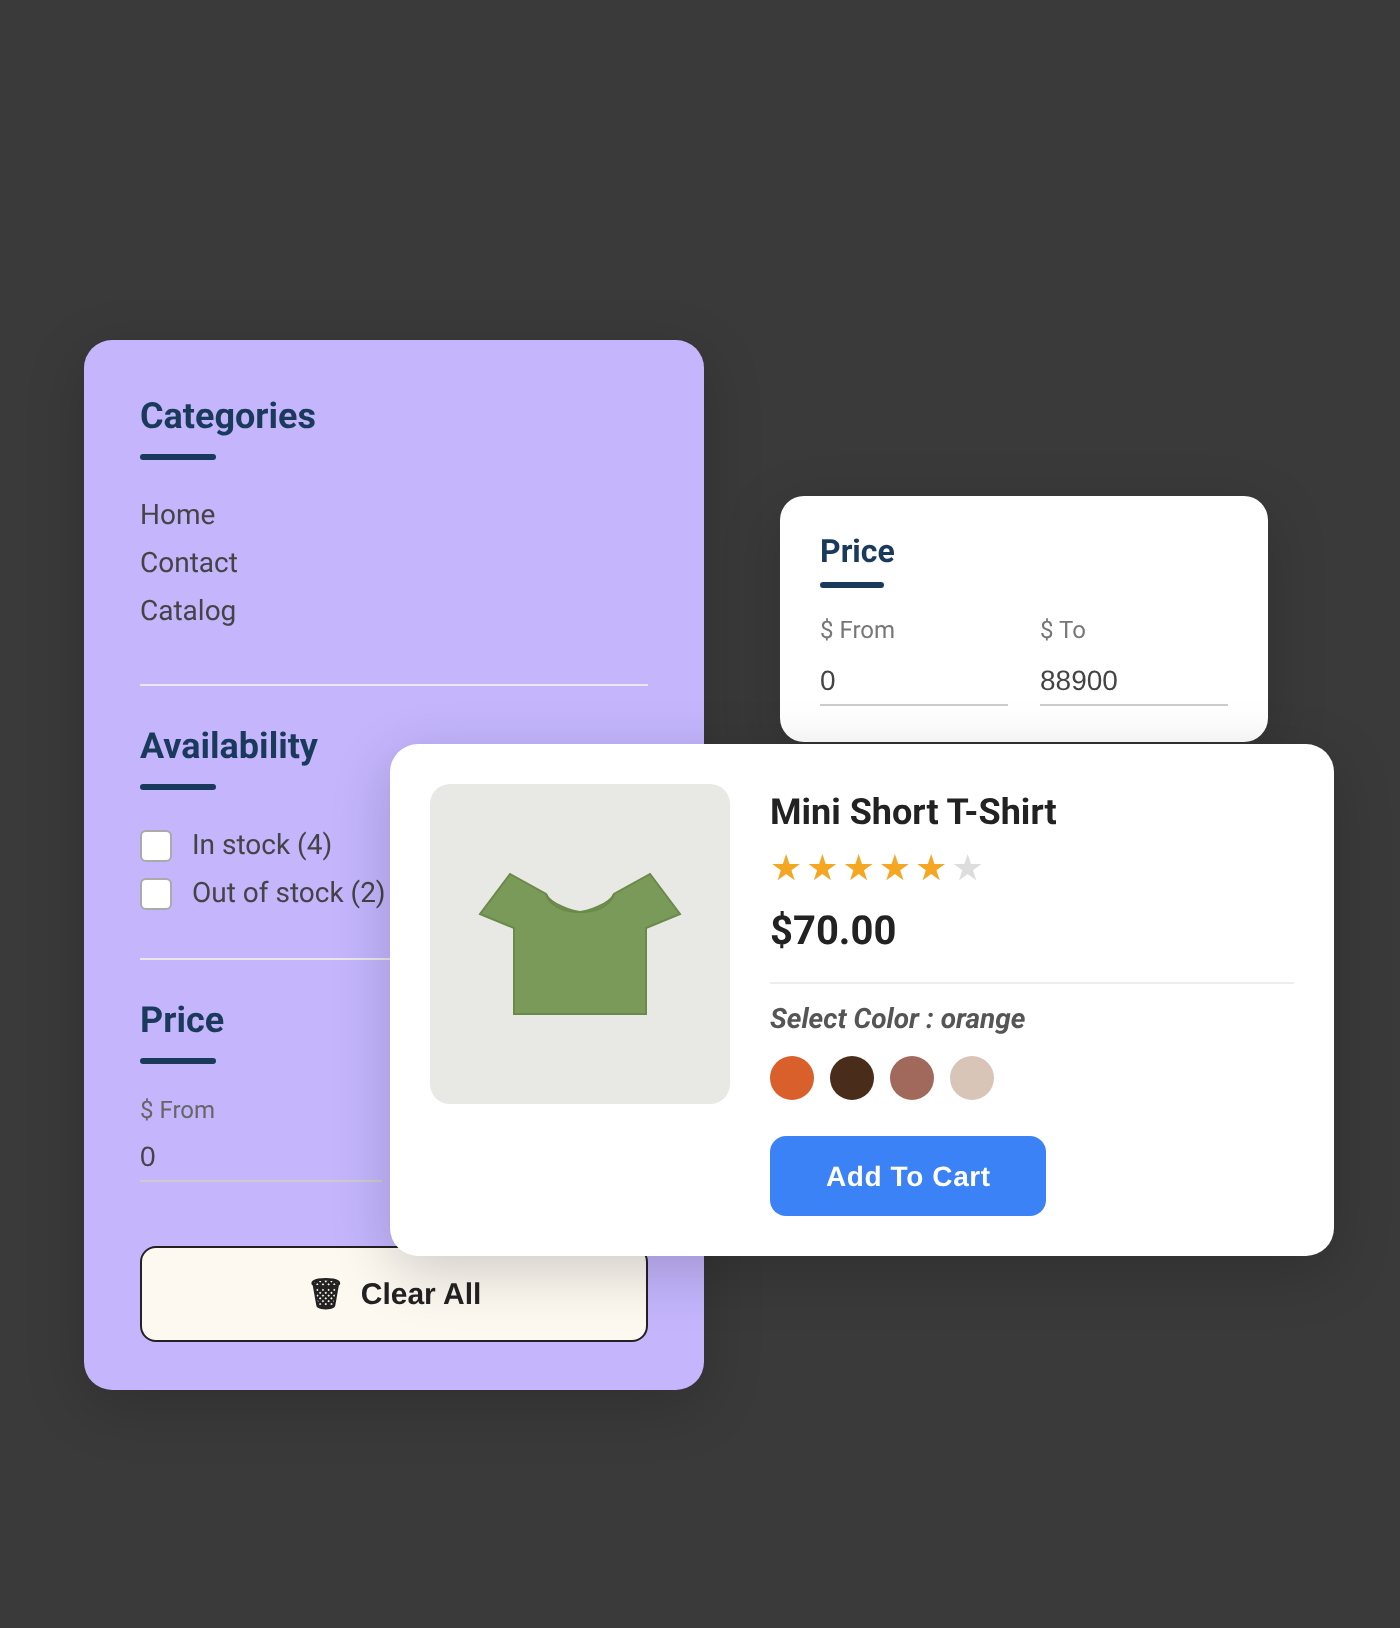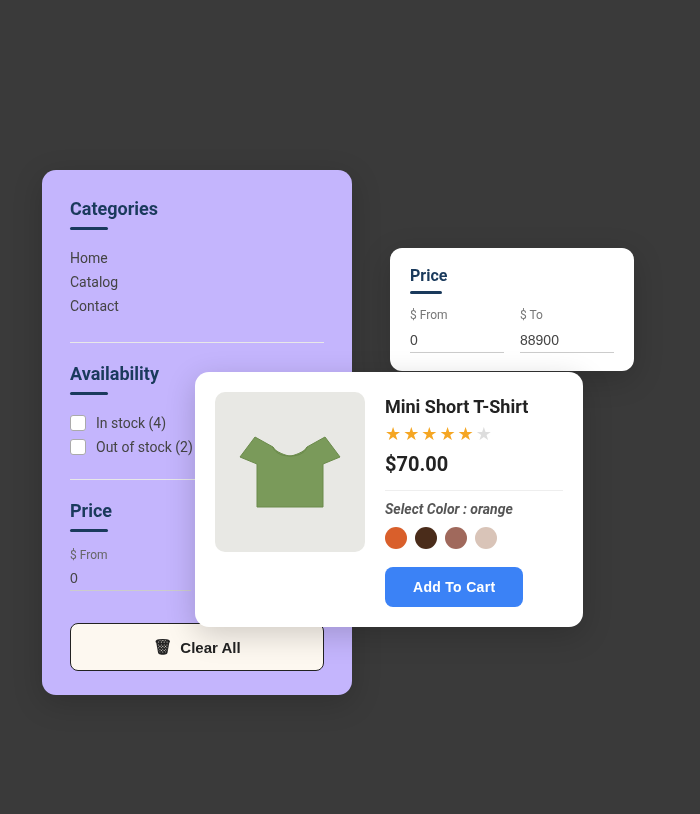--- a/index.html
+++ b/index.html
@@ -187,21 +187,21 @@
       color: #444;
       outline: none;
       background: transparent;
     }
 
     
     .product-card {
       position: absolute;
       top: 372px;
       left: 195px;
-      width: 388px;
+      width: 472px;
       background: #ffffff;
       border-radius: 14px;
       padding: 20px;
       box-shadow: 0 8px 30px rgba(0,0,0,0.18);
       z-index: 3;
       display: flex;
       gap: 20px;
       align-items: flex-start;
     }
 
@@ -296,22 +296,22 @@
     }
   </style>
 </head>
 <body>
 
 <div class="filter-panel">
   <div class="section-title">Categories</div>
   <div class="section-underline"></div>
   <ul class="nav-links">
     <li>Home</li>
+    <li>Contact</li>
     <li>Catalog</li>
-    <li>Contact</li>
   </ul>
 
   <div class="divider"></div>
 
   <div class="availability-section">
     <div class="section-title">Availability</div>
     <div class="section-underline"></div>
     <label class="checkbox-label">
       <div class="checkbox-box"></div>
       <span>In stock (4)</span>

